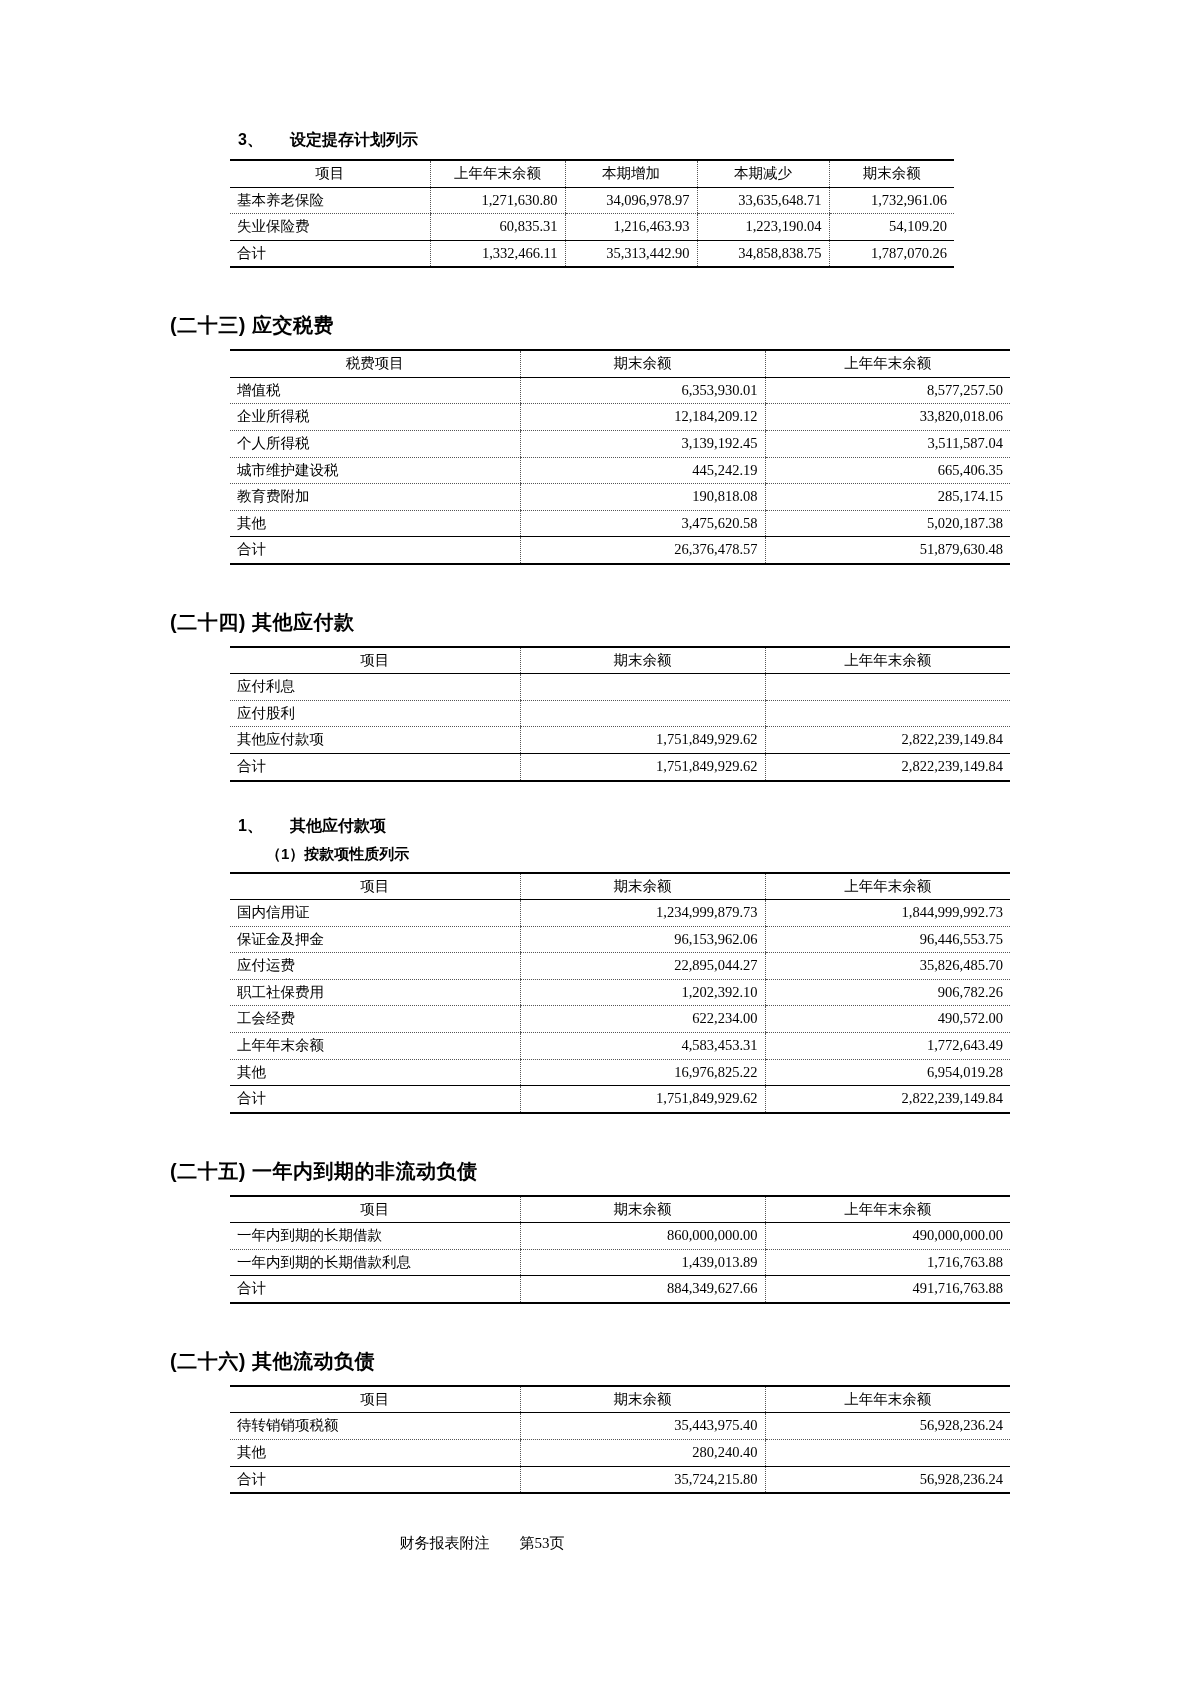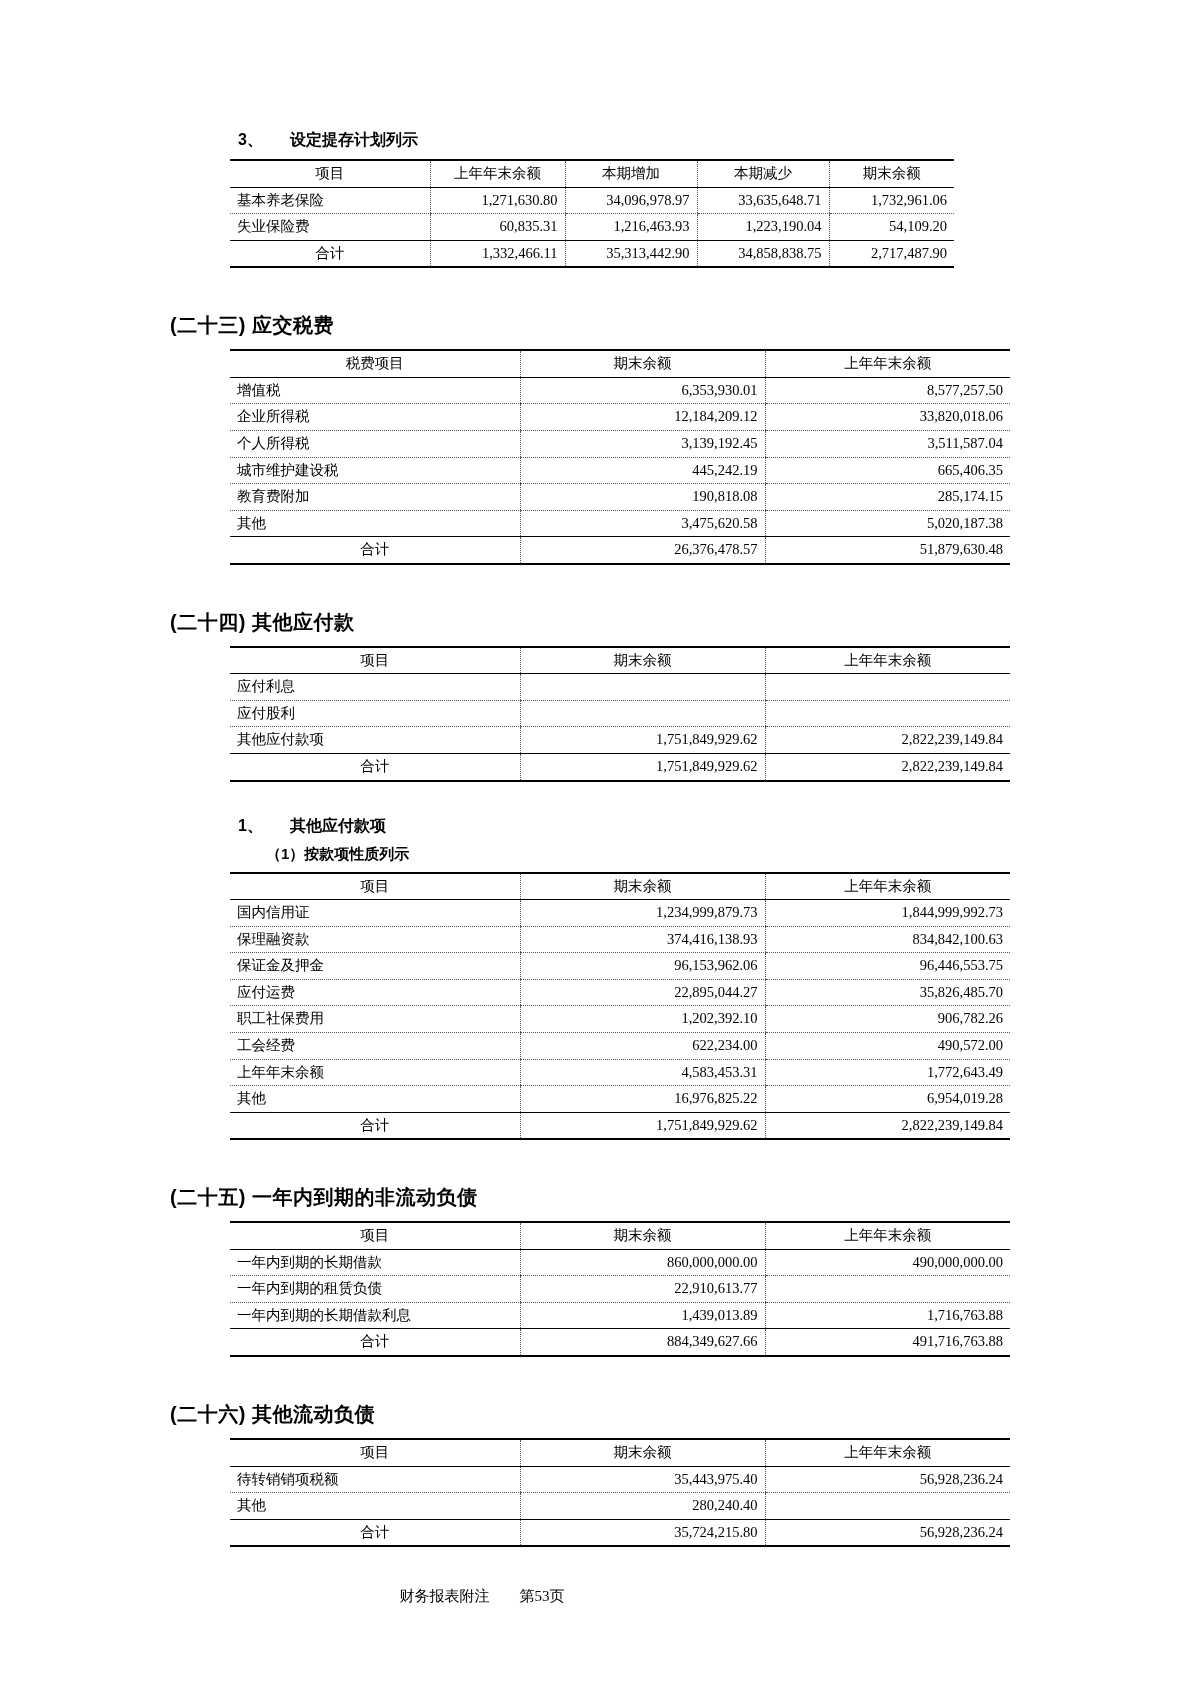--- a/index.html
+++ b/index.html
@@ -73,21 +73,21 @@
     font-weight: normal;
     border-top: 2px solid #000;
     border-bottom: 1px solid #000;
   }
   table.fin tbody td.lbl { text-align: left; }
   table.fin tbody td.num { text-align: right; }
   table.fin tbody tr.total td {
     border-top: 1px solid #000;
     border-bottom: 2px solid #000;
   }
-  table.fin tbody tr.total td.lbl { text-align: center; }
+  table.fin tbody tr.total td.lbl { }
   
   table.fin th + th, table.fin td + td {
     border-left: 1px dotted #555;
   }
   table.fin thead th + th { border-left: 1px dotted #555; }
 
   
   .tbl-a { margin-left: 60px; width: 720px; }
   .tbl-b { margin-left: 60px; width: 780px; }
   .tbl-c { margin-left: 60px; width: 780px; }
@@ -140,21 +140,21 @@
           <td class="num">60,835.31</td>
           <td class="num">1,216,463.93</td>
           <td class="num">1,223,190.04</td>
           <td class="num">54,109.20</td>
         </tr>
         <tr class="total">
           <td class="lbl">合计</td>
           <td class="num">1,332,466.11</td>
           <td class="num">35,313,442.90</td>
           <td class="num">34,858,838.75</td>
-          <td class="num">2,717,487.90</td>
+          <td class="num">1,787,070.26</td>
         </tr>
       </tbody>
     </table>
   </div>
 
   <div class="block">
     <div class="sec-heading">(二十三) 应交税费</div>
     <table class="fin tbl-b">
       <colgroup>
           <col style="width:290px">
@@ -266,25 +266,20 @@
           <th>上年年末余额</th>
         </tr>
       </thead>
       <tbody>
         <tr>
           <td class="lbl">国内信用证</td>
           <td class="num">1,234,999,879.73</td>
           <td class="num">1,844,999,992.73</td>
         </tr>
         <tr>
-          <td class="lbl">保理融资款</td>
-          <td class="num">374,416,138.93</td>
-          <td class="num">834,842,100.63</td>
-        </tr>
-        <tr>
           <td class="lbl">保证金及押金</td>
           <td class="num">96,153,962.06</td>
           <td class="num">96,446,553.75</td>
         </tr>
         <tr>
           <td class="lbl">应付运费</td>
           <td class="num">22,895,044.27</td>
           <td class="num">35,826,485.70</td>
         </tr>
         <tr>
@@ -331,25 +326,20 @@
           <th>上年年末余额</th>
         </tr>
       </thead>
       <tbody>
         <tr>
           <td class="lbl">一年内到期的长期借款</td>
           <td class="num">860,000,000.00</td>
           <td class="num">490,000,000.00</td>
         </tr>
         <tr>
-          <td class="lbl">一年内到期的租赁负债</td>
-          <td class="num">22,910,613.77</td>
-          <td class="num"></td>
-        </tr>
-        <tr>
           <td class="lbl">一年内到期的长期借款利息</td>
           <td class="num">1,439,013.89</td>
           <td class="num">1,716,763.88</td>
         </tr>
         <tr class="total">
           <td class="lbl">合计</td>
           <td class="num">884,349,627.66</td>
           <td class="num">491,716,763.88</td>
         </tr>
       </tbody>

